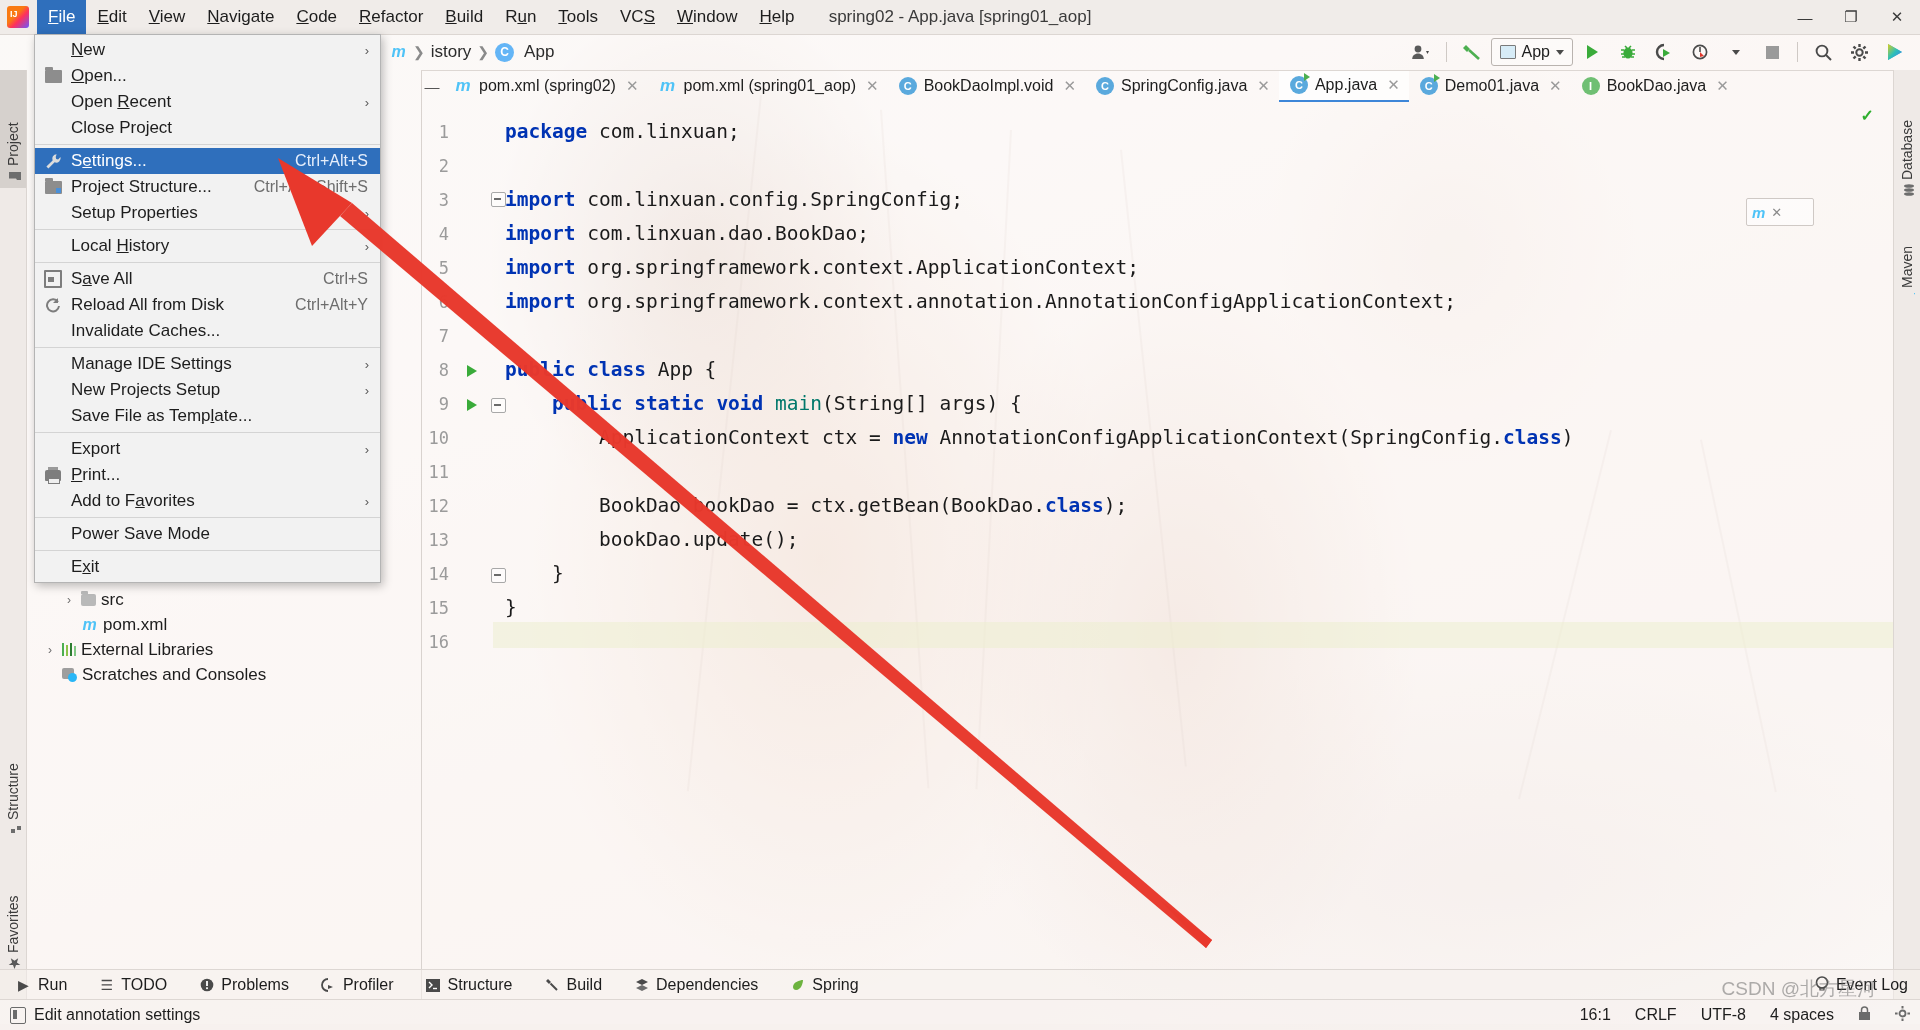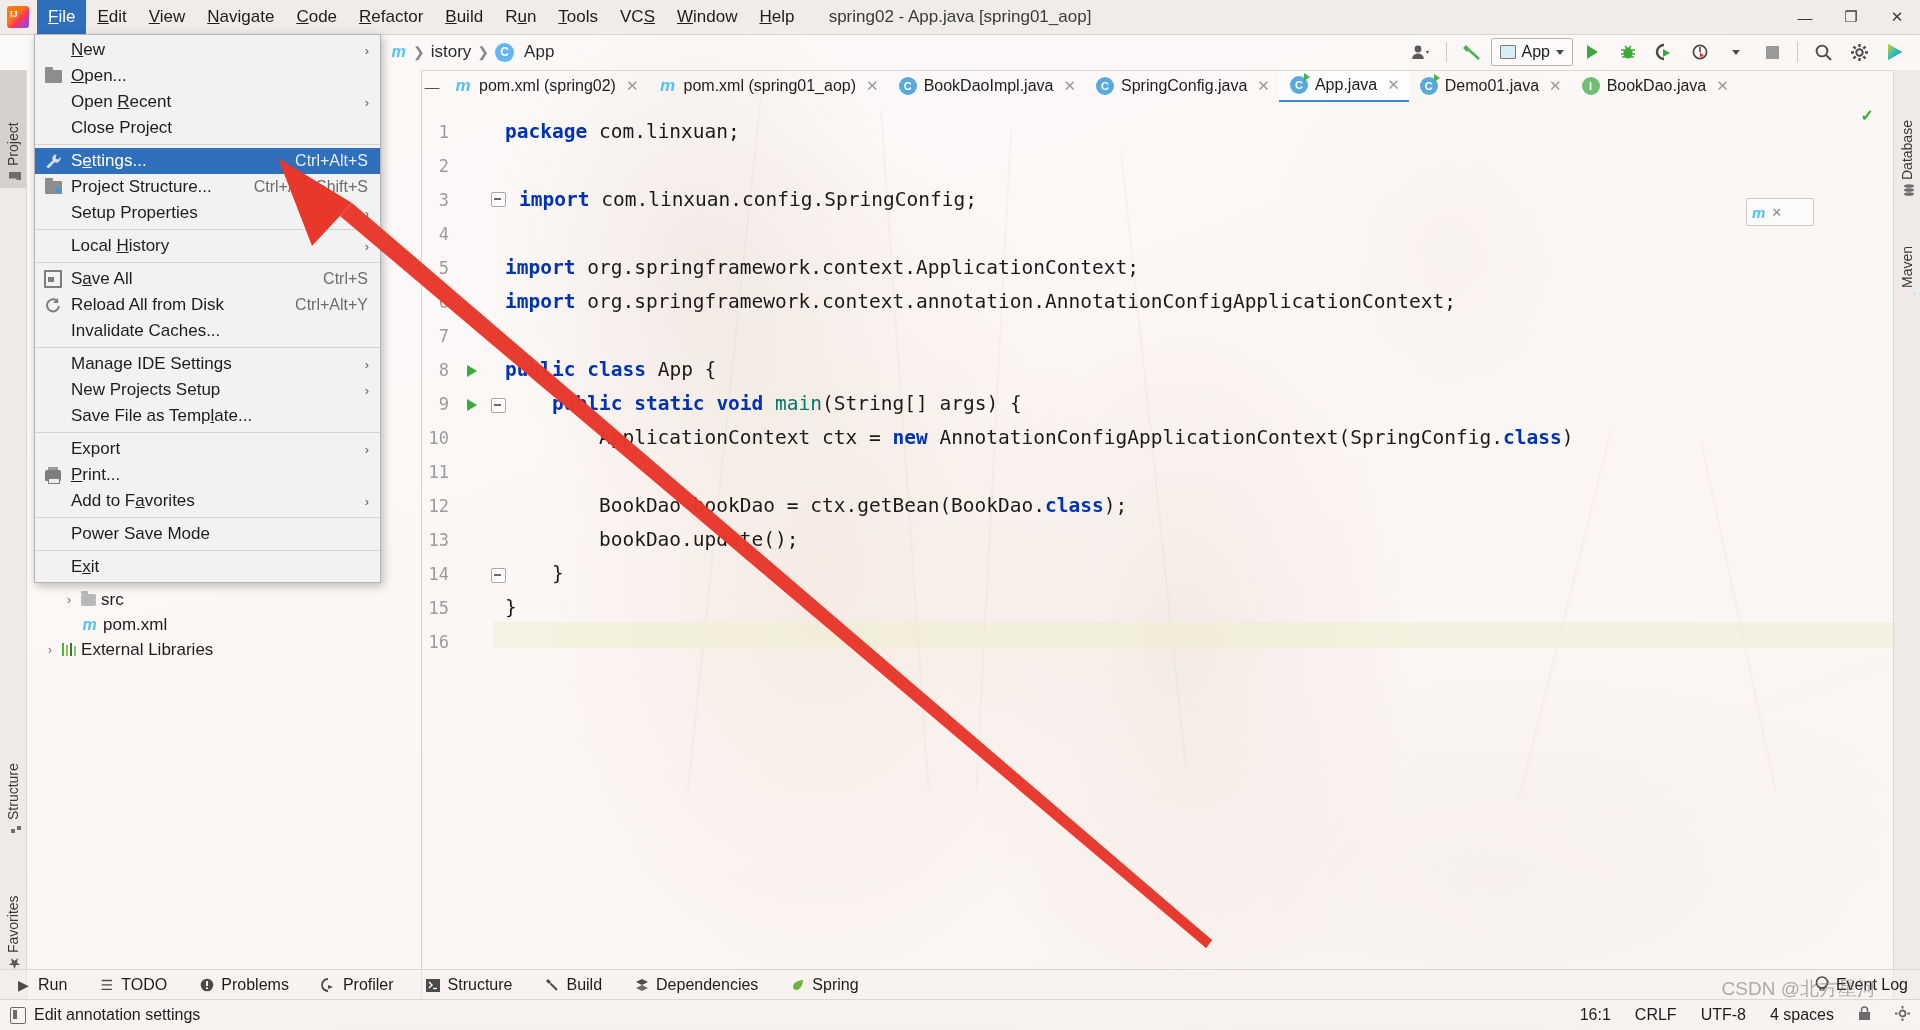--- a/index.html
+++ b/index.html
@@ -360,20 +360,27 @@
       <div class="trow" style="padding-left:17px;">
         <span class="arrow">›</span>
         <span class="lib">
             <i></i>
             <i></i>
             <i></i>
             <i></i>
           </span>
         <span>External Libraries</span>
       </div>
+      <div class="trow" style="padding-left:36px;">
+        <span class="scratch">
+            <span class="sq"></span>
+            <span class="dot"></span>
+          </span>
+        <span>Scratches and Consoles</span>
+      </div>
     </div>
     <div style="position:absolute;left:8px;top:-36px;font-weight:700;font-size:17px;color:#1d1d1d;">spr</div>
   </div>
 
   <div class="vsplit"></div>
   <div class="pane-topshadow"></div>
 
   <div class="editor">
 
     <div class="tabsrow">
@@ -386,21 +393,21 @@
       </div>
 
       <div class="etab">
         <span class="tabico m">m</span>
         <span>pom.xml (spring01_aop)</span>
         <span class="x">✕</span>
       </div>
 
       <div class="etab">
         <span class="tabico c">C</span>
-        <span>BookDaoImpl.java</span>
+        <span>BookDaoImpl.void</span>
         <span class="x">✕</span>
       </div>
 
       <div class="etab">
         <span class="tabico c">C</span>
         <span>SpringConfig.java</span>
         <span class="x">✕</span>
       </div>
 
       <div class="etab selected">
@@ -445,21 +452,22 @@
 
       <div class="foldm" style="top:90px;"></div>
       <div class="foldm" style="top:296px;"></div>
       <div class="foldm" style="top:466px;"></div>
     </div>
 
     <div class="codearea">
       <div class="caretline" style="top:520px;"></div>
       <div class="cline" style="top:18px;"><span class="kw">package</span> com.linxuan;</div>
       <div class="cline" style="top:52px;"></div>
-      <div class="cline" style="top:86px;padding-left:14px;"><span class="kw">import</span> com.linxuan.config.SpringConfig;</div>
+      <div class="cline" style="top:86px;"><span class="kw">import</span> com.linxuan.config.SpringConfig;</div>
+      <div class="cline" style="top:120px;"><span class="kw">import</span> com.linxuan.dao.BookDao;</div>
       <div class="cline" style="top:154px;"><span class="kw">import</span> org.springframework.context.ApplicationContext;</div>
       <div class="cline" style="top:188px;"><span class="kw">import</span> org.springframework.context.annotation.AnnotationConfigApplicationContext;</div>
       <div class="cline" style="top:222px;"></div>
       <div class="cline" style="top:256px;"><span class="kw">public</span> <span class="kw">class</span> App {</div>
       <div class="cline" style="top:290px;">    <span class="kw">public</span> <span class="kw">static</span> <span class="kw">void</span> <span class="mtd">main</span>(String[] args) {</div>
       <div class="cline" style="top:324px;">        ApplicationContext ctx = <span class="kw">new</span> AnnotationConfigApplicationContext(SpringConfig.<span class="kw">class</span>)</div>
       <div class="cline" style="top:358px;"></div>
       <div class="cline" style="top:392px;">        BookDao bookDao = ctx.getBean(BookDao.<span class="kw">class</span>);</div>
       <div class="cline" style="top:426px;">        bookDao.update();</div>
       <div class="cline" style="top:460px;">    }</div>

